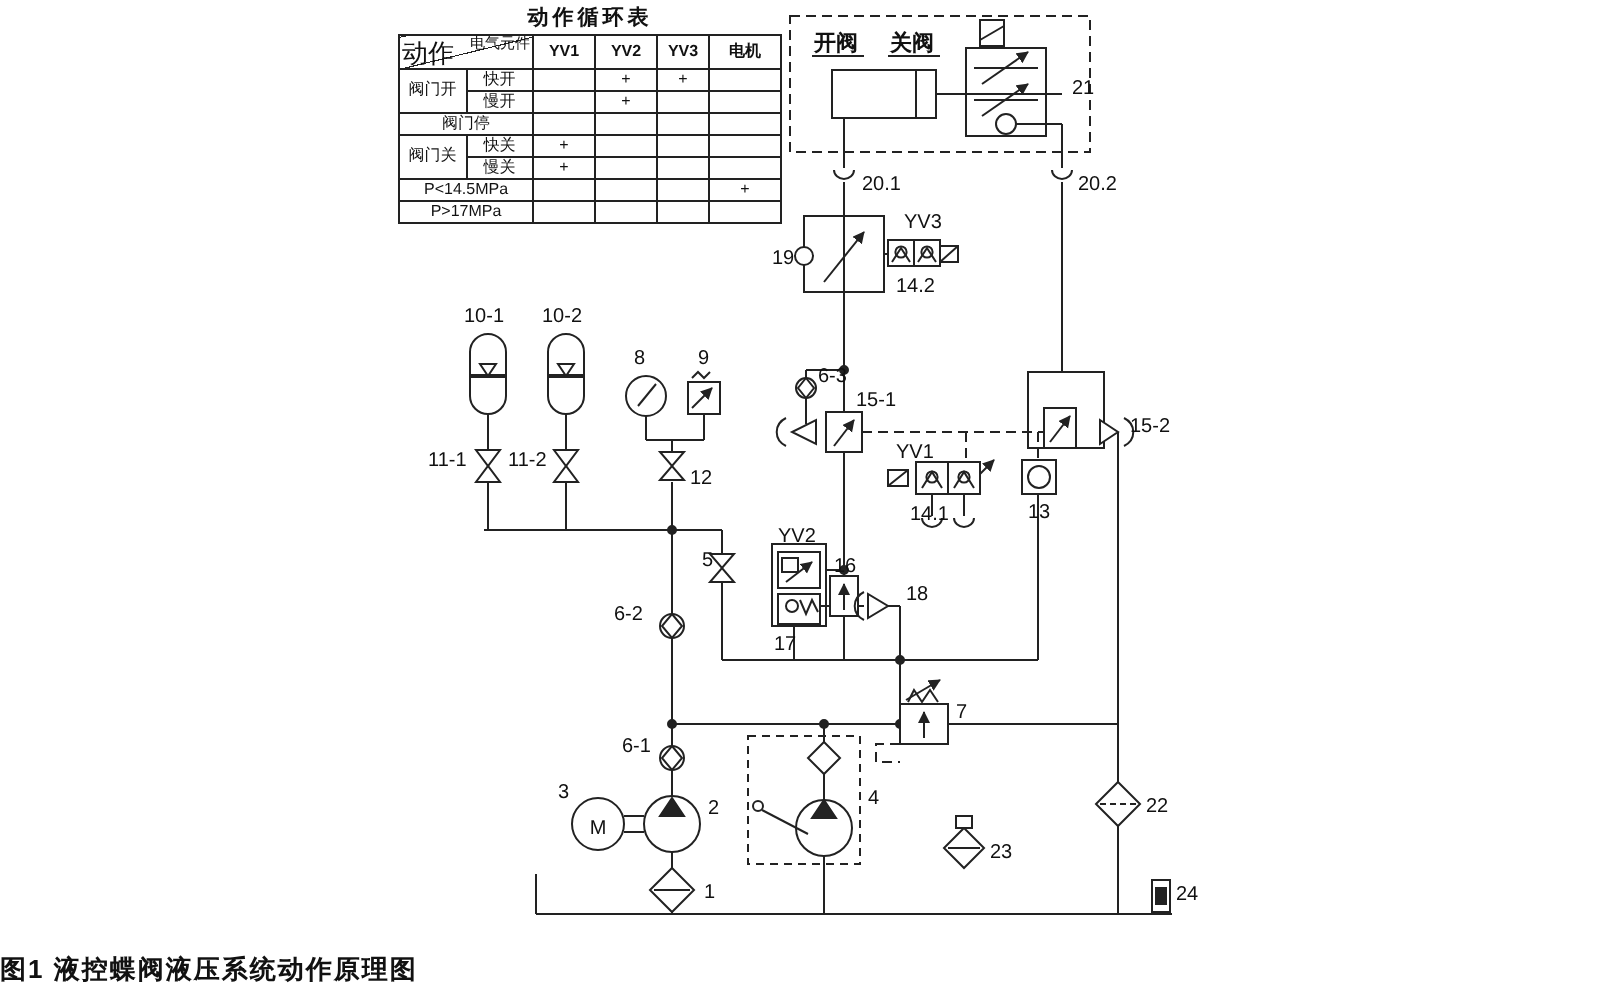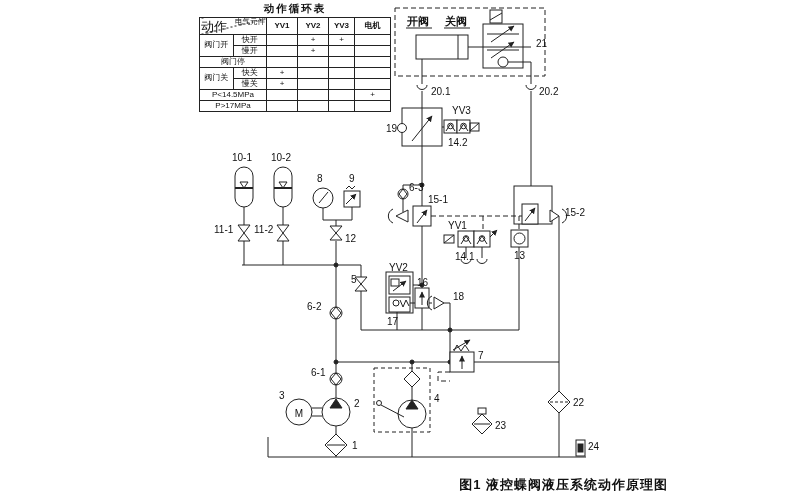--- a/index.html
+++ b/index.html
@@ -20,21 +20,21 @@
   table.cyc .hdr { height:17px; font-weight:bold; }
   td.diag {
     position:relative; height:17px;
     background:linear-gradient(to bottom right, transparent 49.2%, #222 49.2%, #222 51%, transparent 51%);
   }
   td.diag .tr { position:absolute; top:0; right:1px; font-size:7.5px; }
   td.diag .bl { position:absolute; bottom:0; left:1px; font-size:13px; }
   #tbl-note { margin-top:2px; font-size:8.5px; font-weight:bold; color:#111; white-space:nowrap; }
   .plus { font-size:9px; font-weight:bold; }
 
-  #caption { position:absolute; left:0; top:476px; width:668px; text-align:right;
+  #caption { position:absolute; left:0; top:476px; width:668px; text-align:left;
              font-size:13px; font-weight:bold; color:#111; letter-spacing:1px; }
 </style>
 </head>
 <body>
 
 <div id="stage">
 
   <svg id="diagram" width="800" height="500" viewBox="0 0 800 500">
     <defs>
       <marker id="m" markerWidth="7" markerHeight="7" refX="5.5" refY="3" orient="auto">

